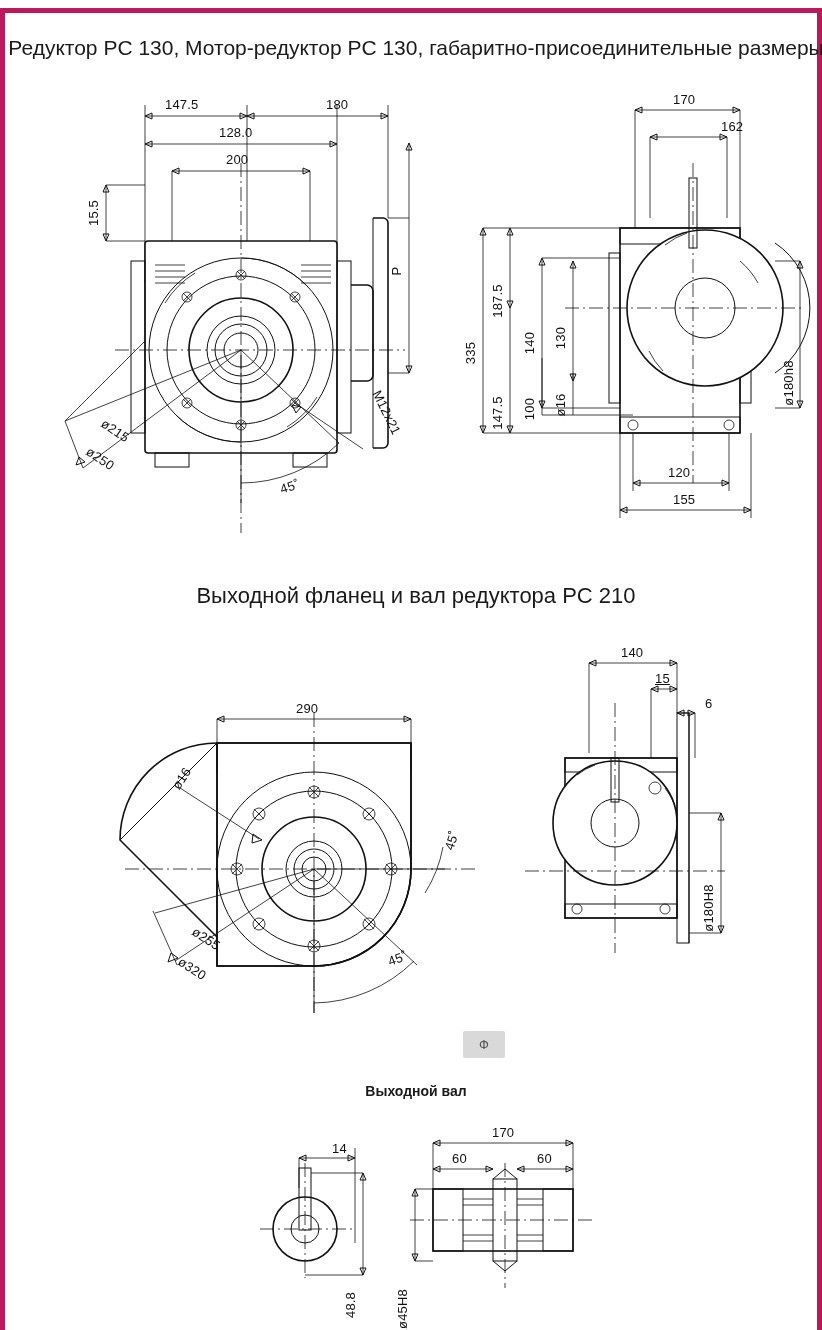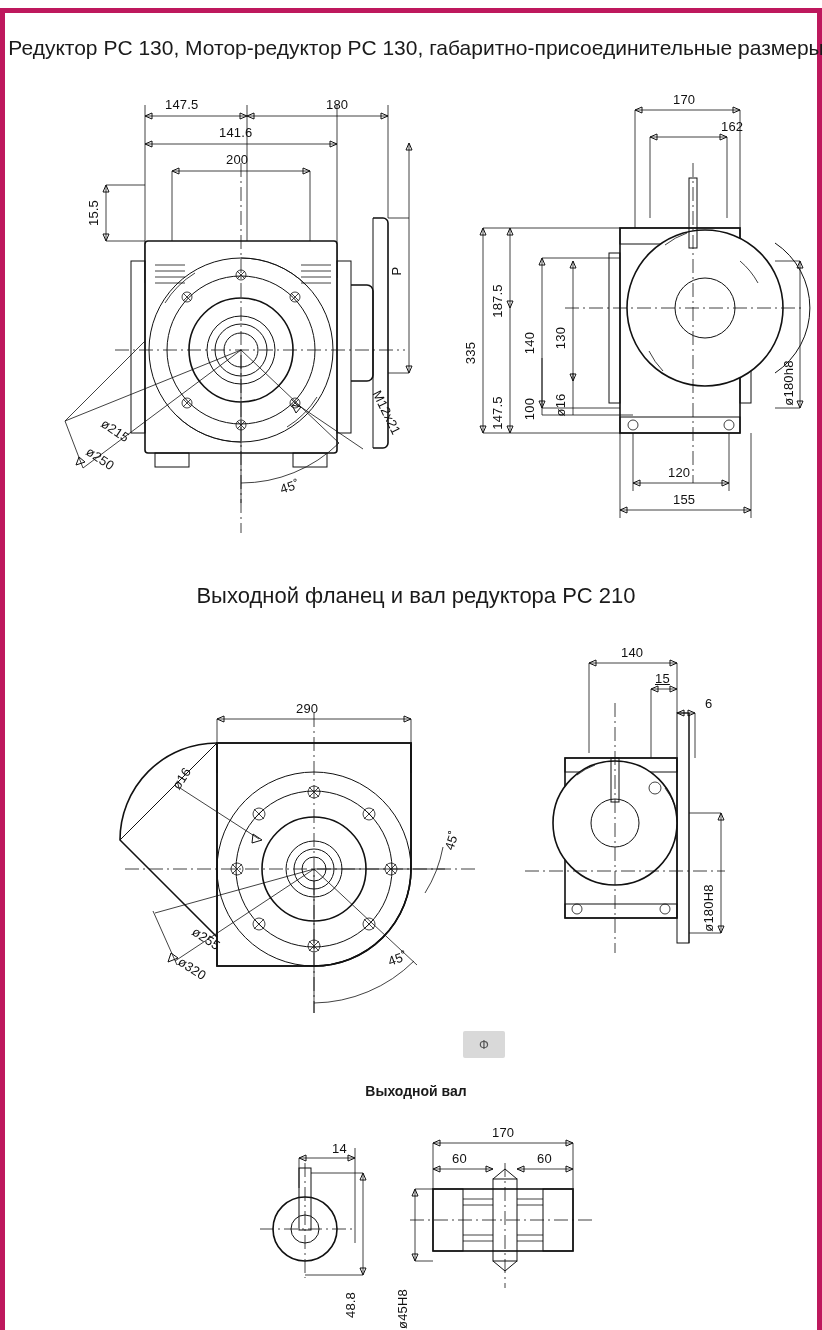--- a/index.html
+++ b/index.html
@@ -120,21 +120,21 @@
 
     <path class="thin" d="M236,470 a140,140 0 0 0 98,-40"></path>
     <line class="thin" x1="236" y1="337" x2="334" y2="430"></line>
     <line class="thin" x1="236" y1="337" x2="236" y2="490"></line>
 
     <path class="thin" d="M60,408 L140,328"></path>
   </svg>
 
   <div class="dim" style="left:160px;top:84px;">147.5</div>
   <div class="dim" style="left:293px;top:84px;margin-left:28px;">180</div>
-  <div class="dim" style="left:214px;top:112px;">141.6</div>
+  <div class="dim" style="left:214px;top:112px;">128.0</div>
   <div class="dim" style="left:221px;top:139px;">200</div>
   <div class="dim v" style="left:96px;top:200px;transform:rotate(-90deg) translate(-50%,-100%);">15.5</div>
   <div class="dim v" style="left:399px;top:258px;transform:rotate(-90deg) translate(-50%,-100%);">P</div>
   <div class="dim" style="left:95px;top:410px;transform:rotate(34deg);">ø215</div>
   <div class="dim" style="left:80px;top:438px;transform:rotate(34deg);">ø250</div>
   <div class="dim" style="left:358px;top:392px;transform:rotate(64deg);">M12x21</div>
   <div class="dim" style="left:275px;top:466px;transform:rotate(-18deg);">45˚</div>
 
   <svg width="822" height="1330">
 

